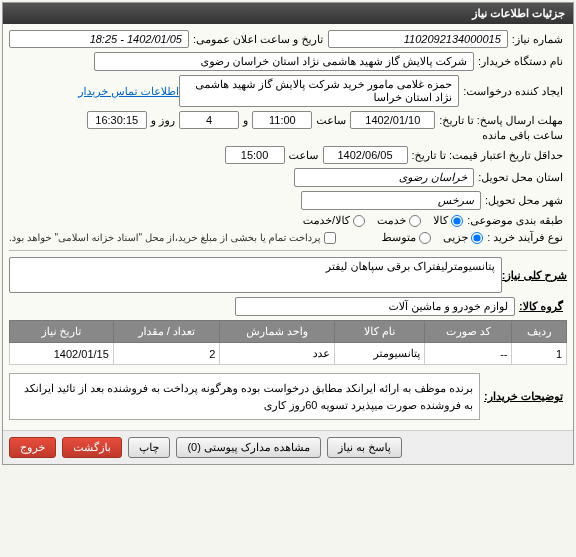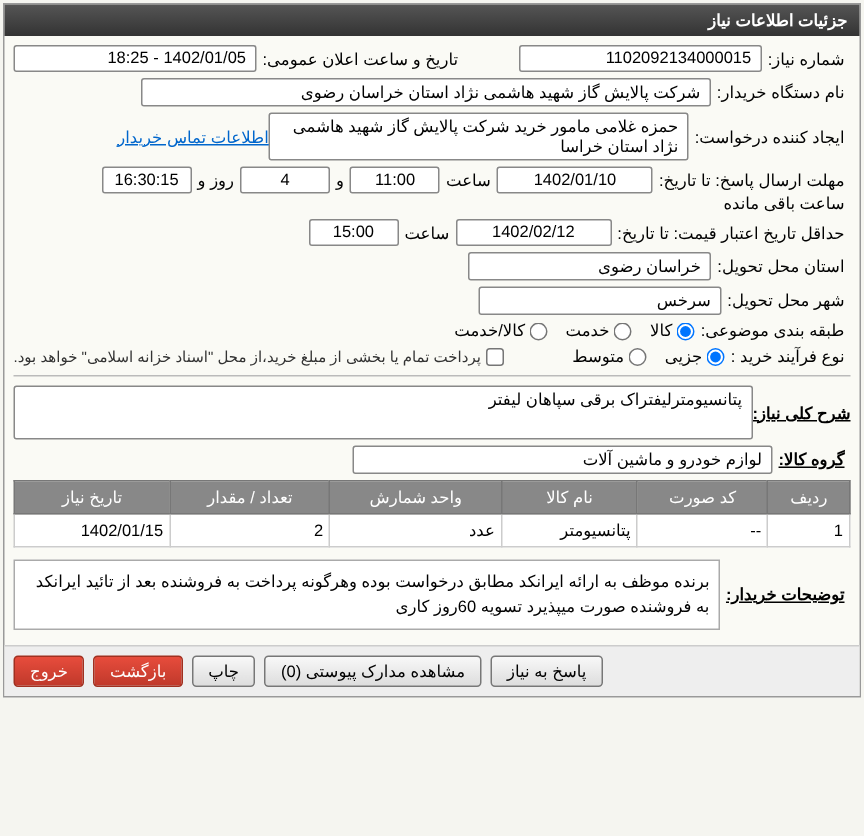--- a/index.html
+++ b/index.html
@@ -27,21 +27,21 @@
     .label { font-size: 11px; padding: 0 4px; white-space: nowrap; }
     .field {
       border: 1px solid #888;
       background: #fff;
       padding: 2px 6px;
       font-size: 11px;
       min-height: 18px;
       display: inline-block;
       border-radius: 2px;
     }
-    .field-md { width: 162px; }
+    .field-md { width: 180px; font-style: italic; }
     .field-lg { width: 280px; }
     .field-xl { width: 380px; }
     .field-full { flex: 1; }
     .link { color: #0066cc; cursor: pointer; text-decoration: underline; font-size: 11px; }
     .radio-group { display: flex; gap: 12px; align-items: center; }
     .radio-item { display: flex; align-items: center; gap: 3px; }
     .radio { width: 12px; height: 12px; }
     .note { font-size: 10px; color: #333; }
     .section-title {
       font-weight: bold;
@@ -97,21 +97,21 @@
       color: #fff;
       border-color: #a03020;
     }
     .underline-label {
       font-weight: bold;
       text-decoration: underline;
       font-size: 11px;
     }
     .spacer { flex: 1; }
     .time-field { width: 60px; text-align: center; }
-    .date-field { width: 104px; text-align: center; }
+    .date-field { width: 85px; text-align: center; }
   </style>
 </head>
 <body>
 
 <div class="panel">
   <div class="panel-header">جزئیات اطلاعات نیاز</div>
   <div class="panel-body">
 
     <div class="row">
       <span class="label">شماره نیاز:</span>
@@ -139,21 +139,21 @@
       <span class="field time-field">11:00</span>
       <span class="label">و</span>
       <span class="field time-field">4</span>
       <span class="label">روز و</span>
       <span class="field time-field">16:30:15</span>
       <span class="label">ساعت باقی مانده</span>
     </div>
 
     <div class="row">
       <span class="label">حداقل تاریخ اعتبار قیمت: تا تاریخ:</span>
-      <span class="field date-field">1402/02/12</span>
+      <span class="field date-field">1402/06/05</span>
       <span class="label">ساعت</span>
       <span class="field time-field">15:00</span>
     </div>
 
     <div class="row">
       <span class="label">استان محل تحویل:</span>
       <span class="field field-md">خراسان رضوی</span>
     </div>
 
     <div class="row">

